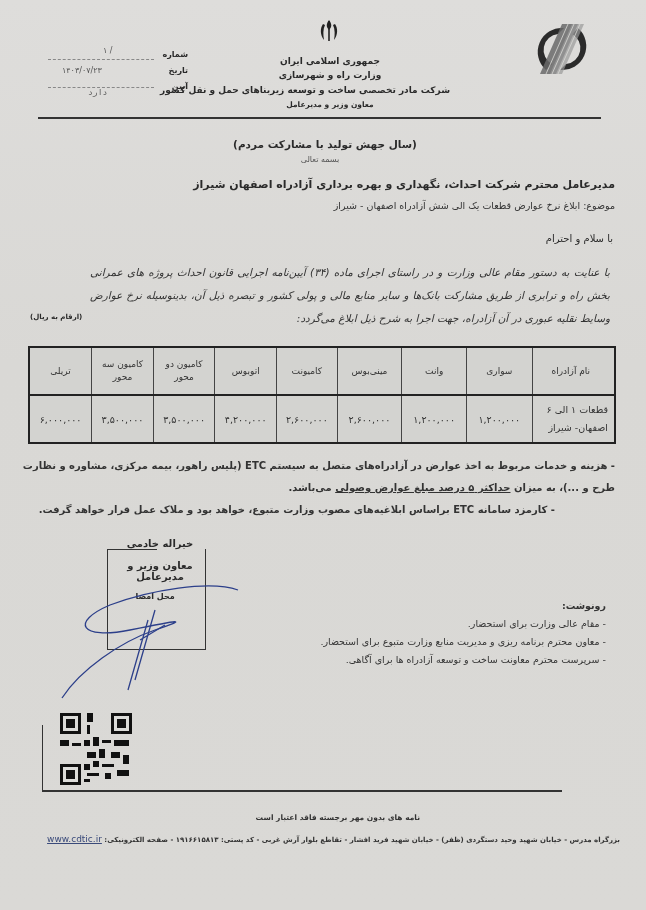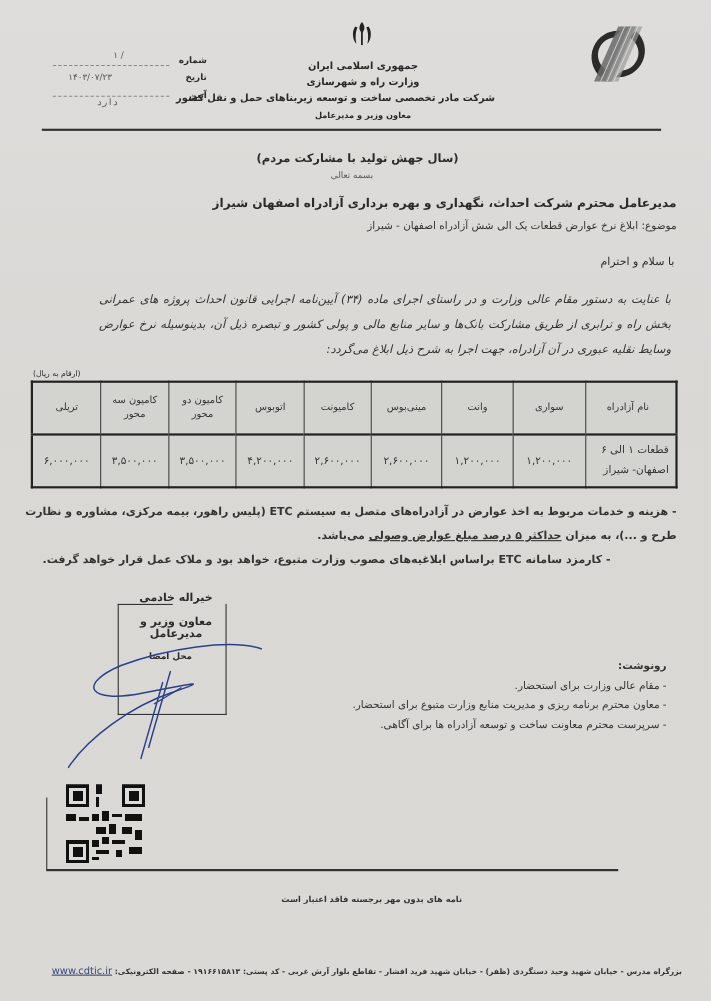--- a/index.html
+++ b/index.html
@@ -100,21 +100,21 @@
 
   <div class="abs rtl" style="left:150px;top:178px;width:465px;text-align:right;font-size:11px;font-weight:bold;white-space:nowrap;">مدیرعامل محترم شرکت احداث، نگهداری و بهره برداری آزادراه اصفهان شیراز</div>
   <div class="abs rtl" style="left:200px;top:200px;width:415px;text-align:right;font-size:9.5px;white-space:nowrap;color:#333;">
     <span>موضوع:</span>
     <span>ابلاغ نرخ عوارض قطعات یک الی شش آزادراه اصفهان - شیراز</span>
   </div>
 
   <div class="abs rtl" style="left:450px;top:233px;width:163px;text-align:right;font-size:10px;">با سلام و احترام</div>
 
   <div class="abs rtl body-text" style="left:90px;top:261px;width:520px;font-style:italic;">با عنایت به دستور مقام عالی وزارت و در راستای اجرای ماده (۳۴) آیین‌نامه اجرایی قانون احداث پروژه های عمرانی بخش راه و ترابری از طریق مشارکت بانک‌ها و سایر منابع مالی و پولی کشور و تبصره ذیل آن، بدینوسیله نرخ عوارض وسایط نقلیه عبوری در آن آزادراه، جهت اجرا به شرح ذیل ابلاغ می‌گردد:</div>
-  <div class="abs rtl" style="left:30px;top:336px;width:60px;font-size:7px;font-weight:normal;text-align:left;">(ارقام به ریال)</div>
+  <div class="abs rtl" style="left:30px;top:313px;width:60px;font-size:7px;font-weight:bold;text-align:left;">(ارقام به ریال)</div>
 
   <table class="tariff">
     <colgroup>
       <col style="width:82px">
         <col style="width:65px">
         <col style="width:64px">
         <col style="width:64px">
         <col style="width:60px">
         <col style="width:61px">
         <col style="width:61px">
@@ -207,18 +207,18 @@
       <rect x="15" y="20" width="2" height="2" fill="#111"></rect>
         <rect x="19" y="19" width="4" height="2" fill="#111"></rect>
       <rect x="8" y="22" width="2" height="1" fill="#111"></rect>
     </svg>
   </div>
 
   <div class="abs" style="left:42px;top:725px;width:1px;height:66px;background:#333;"></div>
   <div class="rule" style="left:42px;top:790px;width:520px;height:1.5px;"></div>
 
   <div class="abs rtl footer" style="left:220px;top:813px;width:200px;font-size:7.5px;">نامه های بدون مهر برجسته فاقد اعتبار است</div>
-  <div class="abs rtl footer" style="left:40px;top:834px;width:580px;text-align:right;font-size:7px;margin-top:44px;">
+  <div class="abs rtl footer" style="left:40px;top:834px;width:580px;text-align:right;font-size:7px;">
     <span>بزرگراه مدرس - خیابان شهید وحید دستگردی (ظفر) - خیابان شهید فرید افشار - تقاطع بلوار آرش غربی - کد پستی: ۱۹۱۶۶۱۵۸۱۳ - صفحه الکترونیکی:</span>
     <span class="link">www.cdtic.ir</span>
   </div>
 
 </div>
 
 </body></html>

